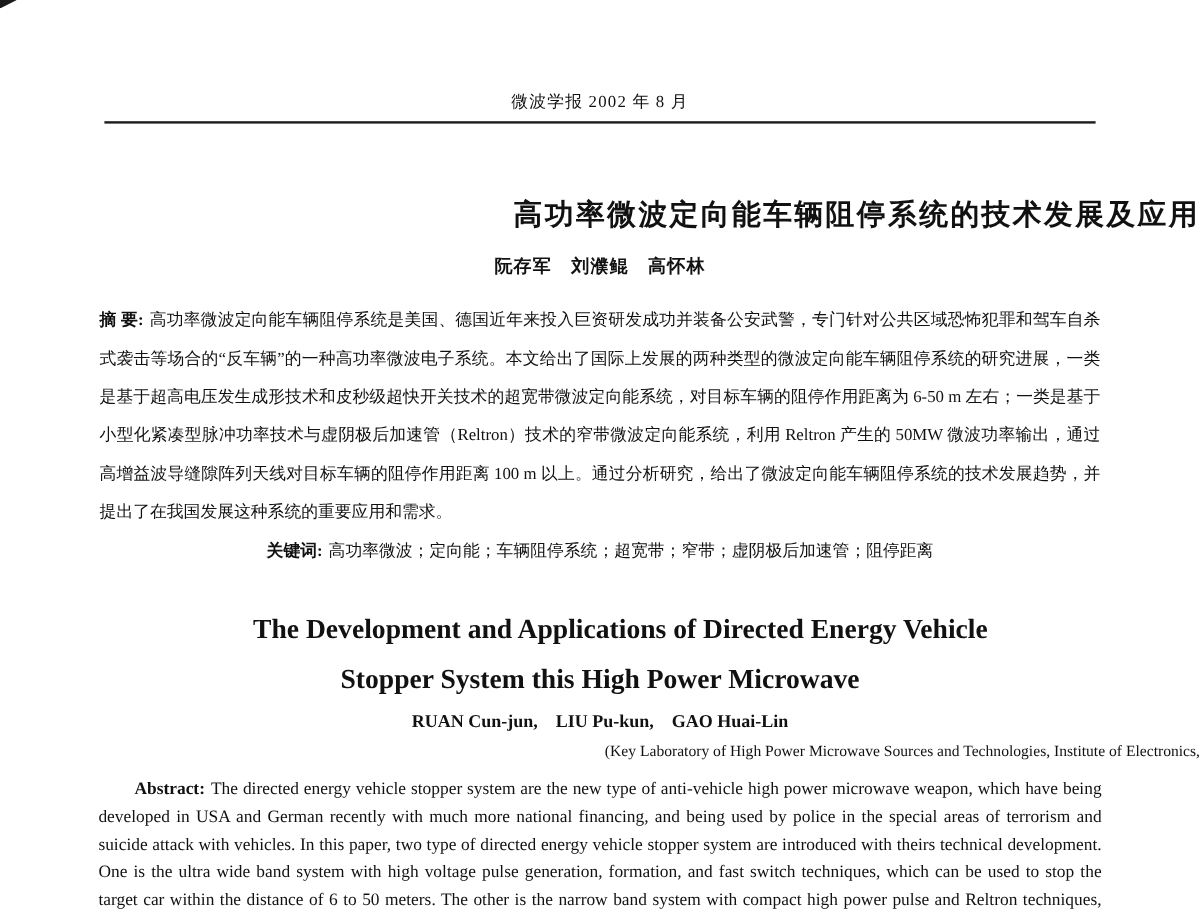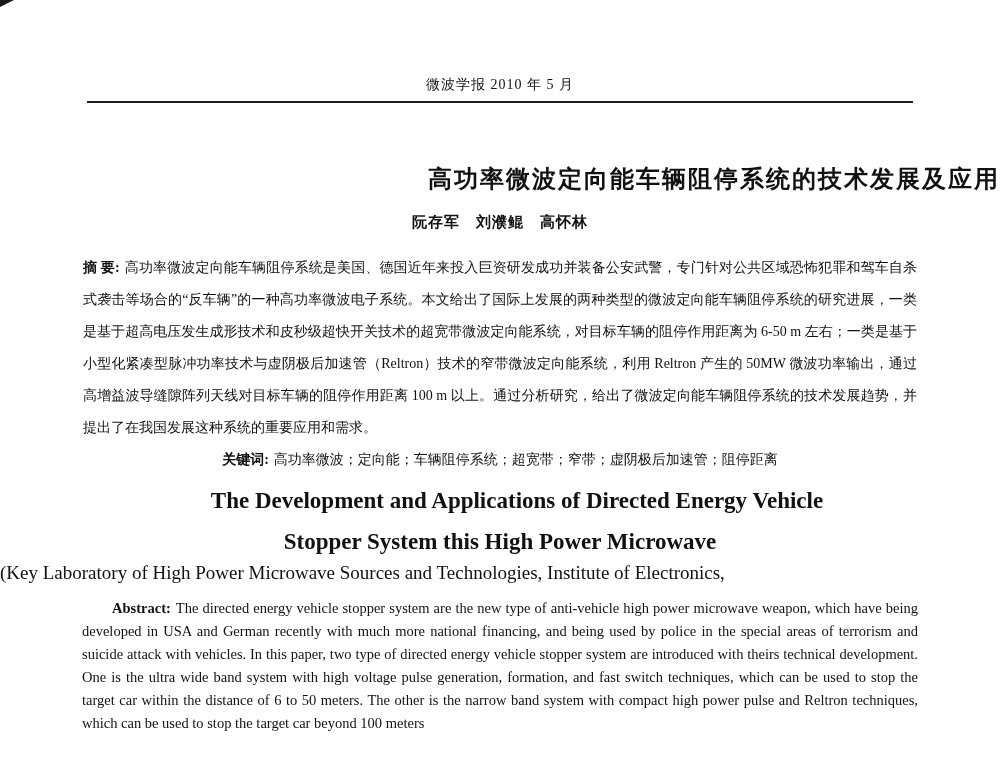--- a/index.html
+++ b/index.html
@@ -60,66 +60,67 @@
     text-align:justify;
   }
   .cn-keywords { margin-top:0; text-align:center; }
   .lbl { font-weight:bold; margin-right:5px; }
   .en-title {
     text-align:center;
     font-family:"Liberation Serif","DejaVu Serif",serif;
     font-size:23px;
     font-weight:bold;
   }
-  .en-title.first { margin-top:12px;padding-left:34px; }
+  .en-title.first { margin-top:36px;padding-left:34px; }
   .en-title.second { margin-top:15px; }
   .en-authors {
     margin-top:13px;
     text-align:center;
     font-size:15px;
     font-weight:bold;
   }
   .en-affil {
     margin-top:7px;
-    text-align:left;
-    font-size:19px;
+    text-align:right;
+    font-size:13px;
   }
   .en-affil + .en-affil { margin-top:5px; }
   .en-abstract {
     width:836px;
     margin:13px auto 0;
     font-size:14.5px;
     line-height:23px;
     text-align:justify;
     text-indent:30px;
   }
 </style>
 </head>
 <body>
 
 <div class="page">
 
   <div class="scan-artifact"></div>
 
-  <div class="journal-header">微波学报 2010 年 5 月</div>
+  <div class="journal-header">微波学报 2002 年 8 月</div>
 
   <hr class="header-rule">
 
   <h1 class="cn-title">高功率微波定向能车辆阻停系统的技术发展及应用</h1>
 
   <div class="cn-authors">阮存军　刘濮鲲　高怀林</div>
 
 
   <p class="cn-abstract"><b class="lbl">摘 要:</b><span>高功率微波定向能车辆阻停系统是美国、德国近年来投入巨资研发成功并装备公安武警，专门针对公共区域恐怖犯罪和驾车自杀式袭击等场合的“反车辆”的一种高功率微波电子系统。本文给出了国际上发展的两种类型的微波定向能车辆阻停系统的研究进展，一类是基于超高电压发生成形技术和皮秒级超快开关技术的超宽带微波定向能系统，对目标车辆的阻停作用距离为 6-50 m 左右；一类是基于小型化紧凑型脉冲功率技术与虚阴极后加速管（Reltron）技术的窄带微波定向能系统，利用 Reltron 产生的 50MW 微波功率输出，通过高增益波导缝隙阵列天线对目标车辆的阻停作用距离 100 m 以上。通过分析研究，给出了微波定向能车辆阻停系统的技术发展趋势，并提出了在我国发展这种系统的重要应用和需求。</span></p>
 
   <p class="cn-keywords"><b class="lbl">关键词:</b><span>高功率微波；定向能；车辆阻停系统；超宽带；窄带；虚阴极后加速管；阻停距离</span></p>
 
   <h2 class="en-title first">The Development and Applications of Directed Energy Vehicle</h2>
 
   <h2 class="en-title second">Stopper System this High Power Microwave</h2>
 
+  <div class="en-authors">RUAN Cun-jun,　LIU Pu-kun,　GAO Huai-Lin</div>
 
   <div class="en-affil">(Key Laboratory of High Power Microwave Sources and Technologies, Institute of Electronics,</div>
 
 
   <p class="en-abstract"><b class="lbl">Abstract:</b><span>The directed energy vehicle stopper system are the new type of anti-vehicle high power microwave weapon, which have being developed in USA and German recently with much more national financing, and being used by police in the special areas of terrorism and suicide attack with vehicles. In this paper, two type of directed energy vehicle stopper system are introduced with theirs technical development. One is the ultra wide band system with high voltage pulse generation, formation, and fast switch techniques, which can be used to stop the target car within the distance of 6 to 50 meters. The other is the narrow band system with compact high power pulse and Reltron techniques, which can be used to stop the target car beyond 100 meters</span></p>
 
 </div>
 
 </body></html>

